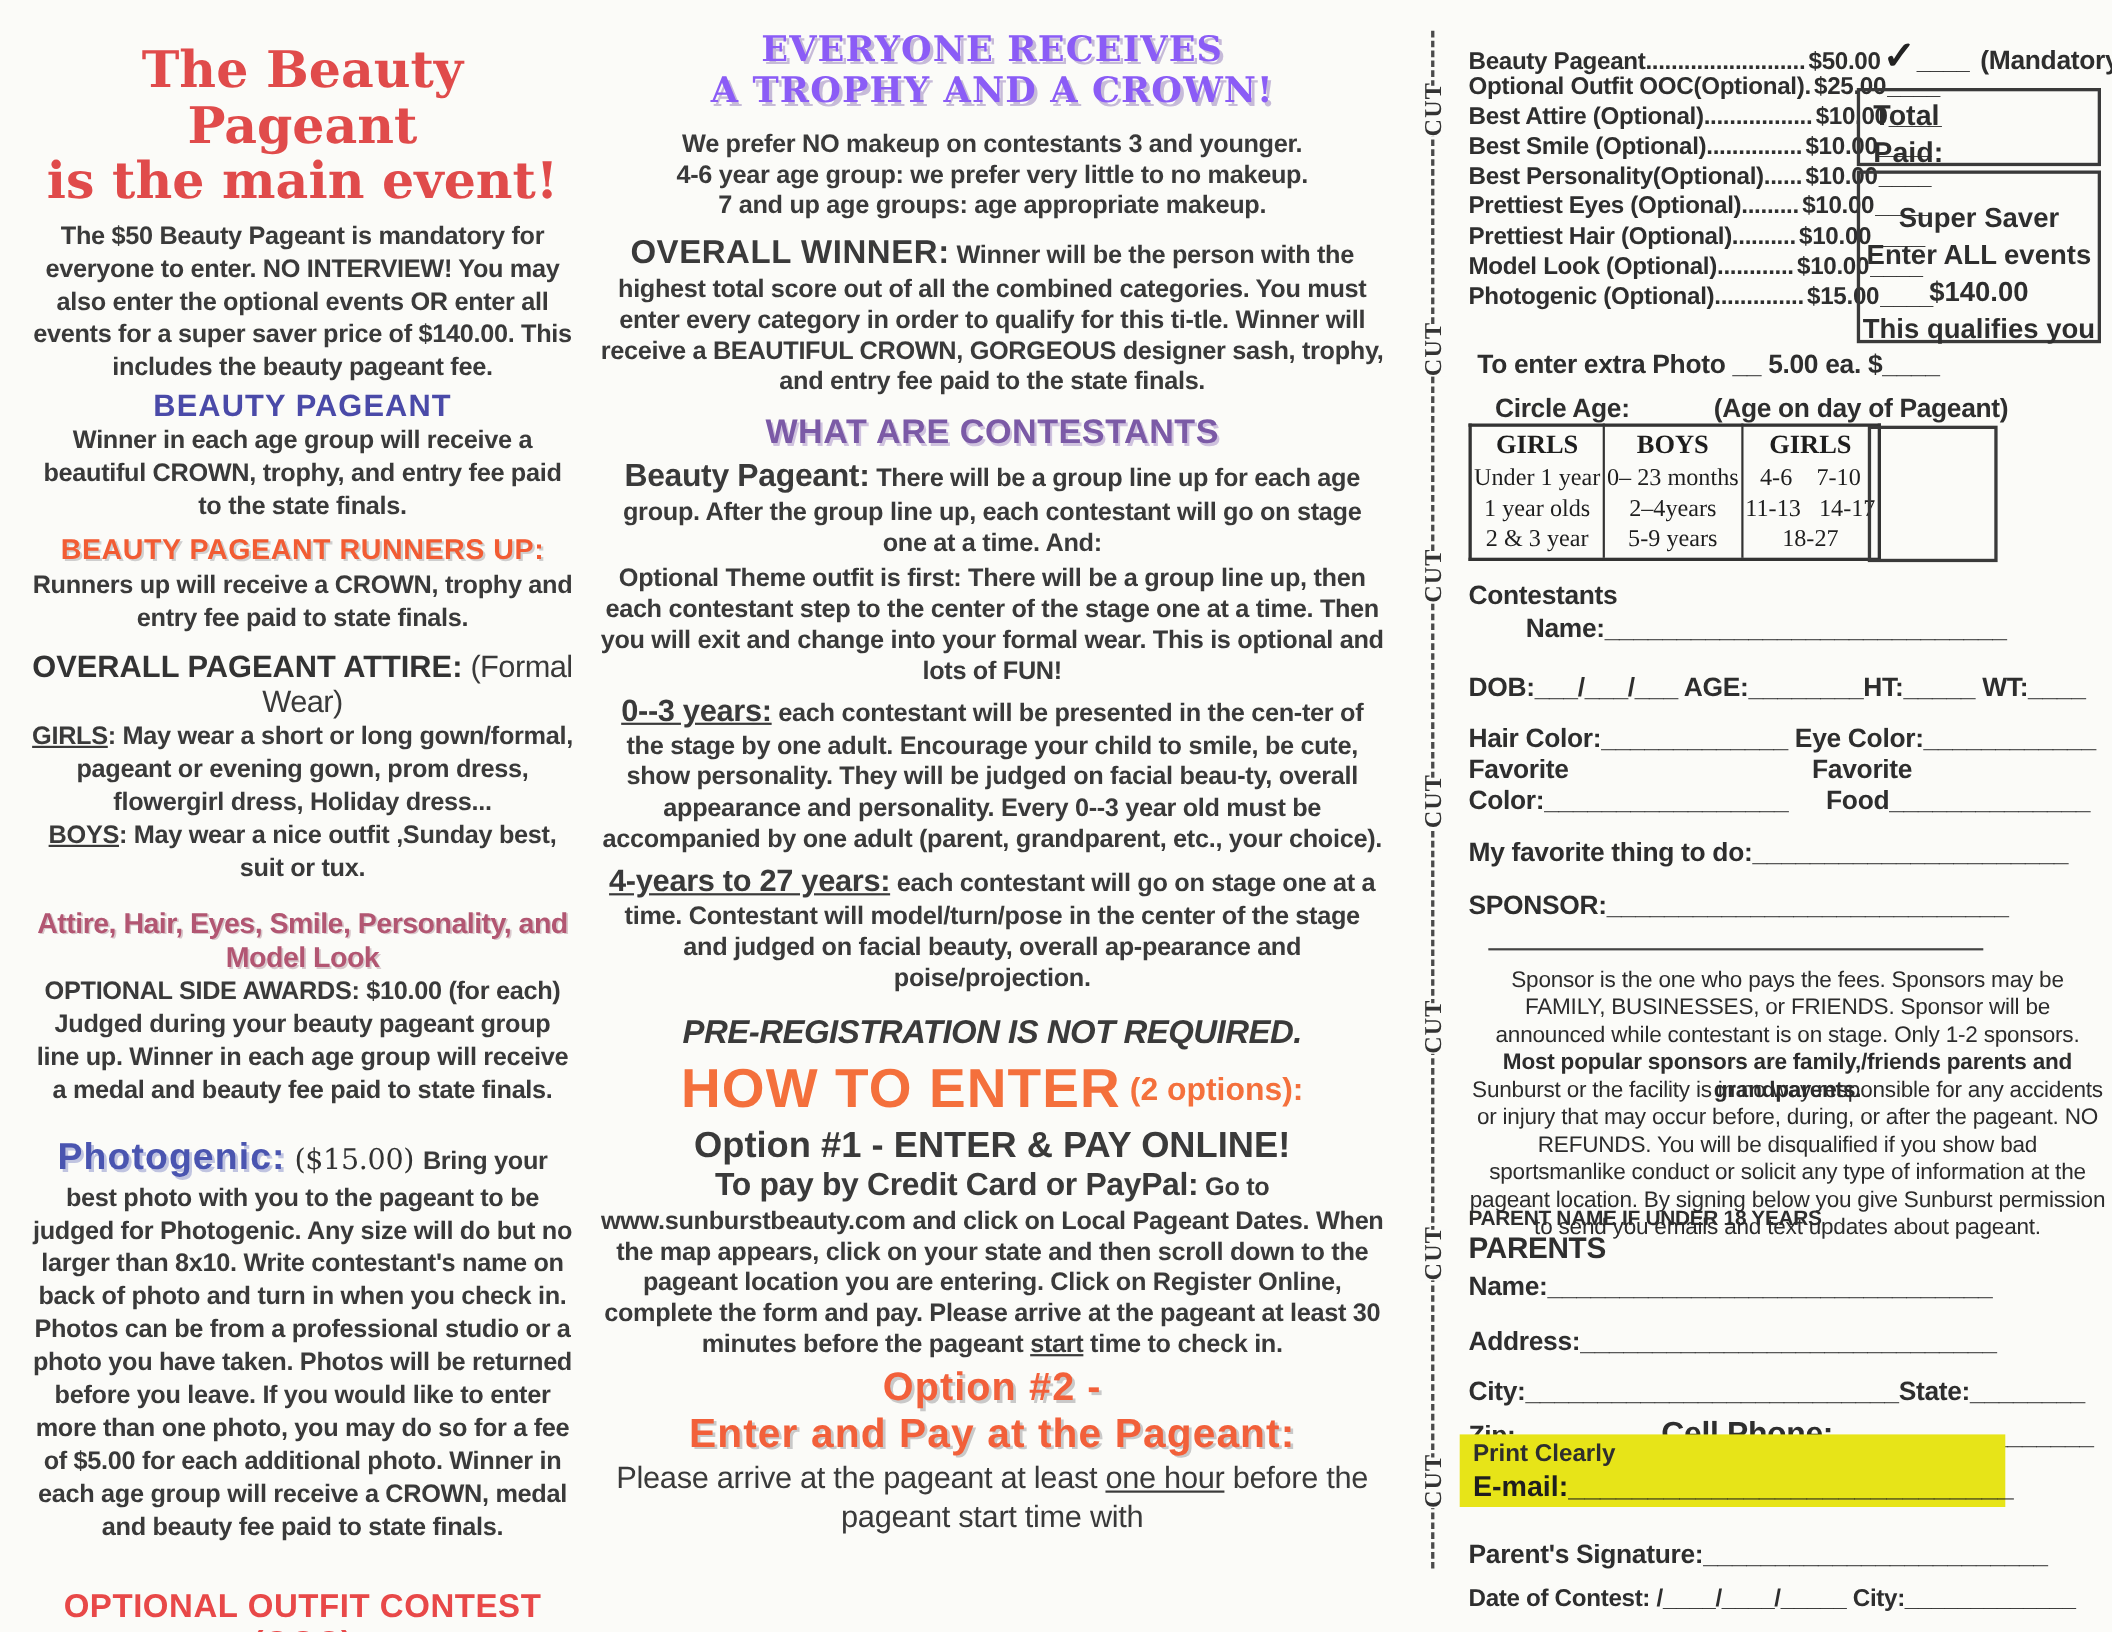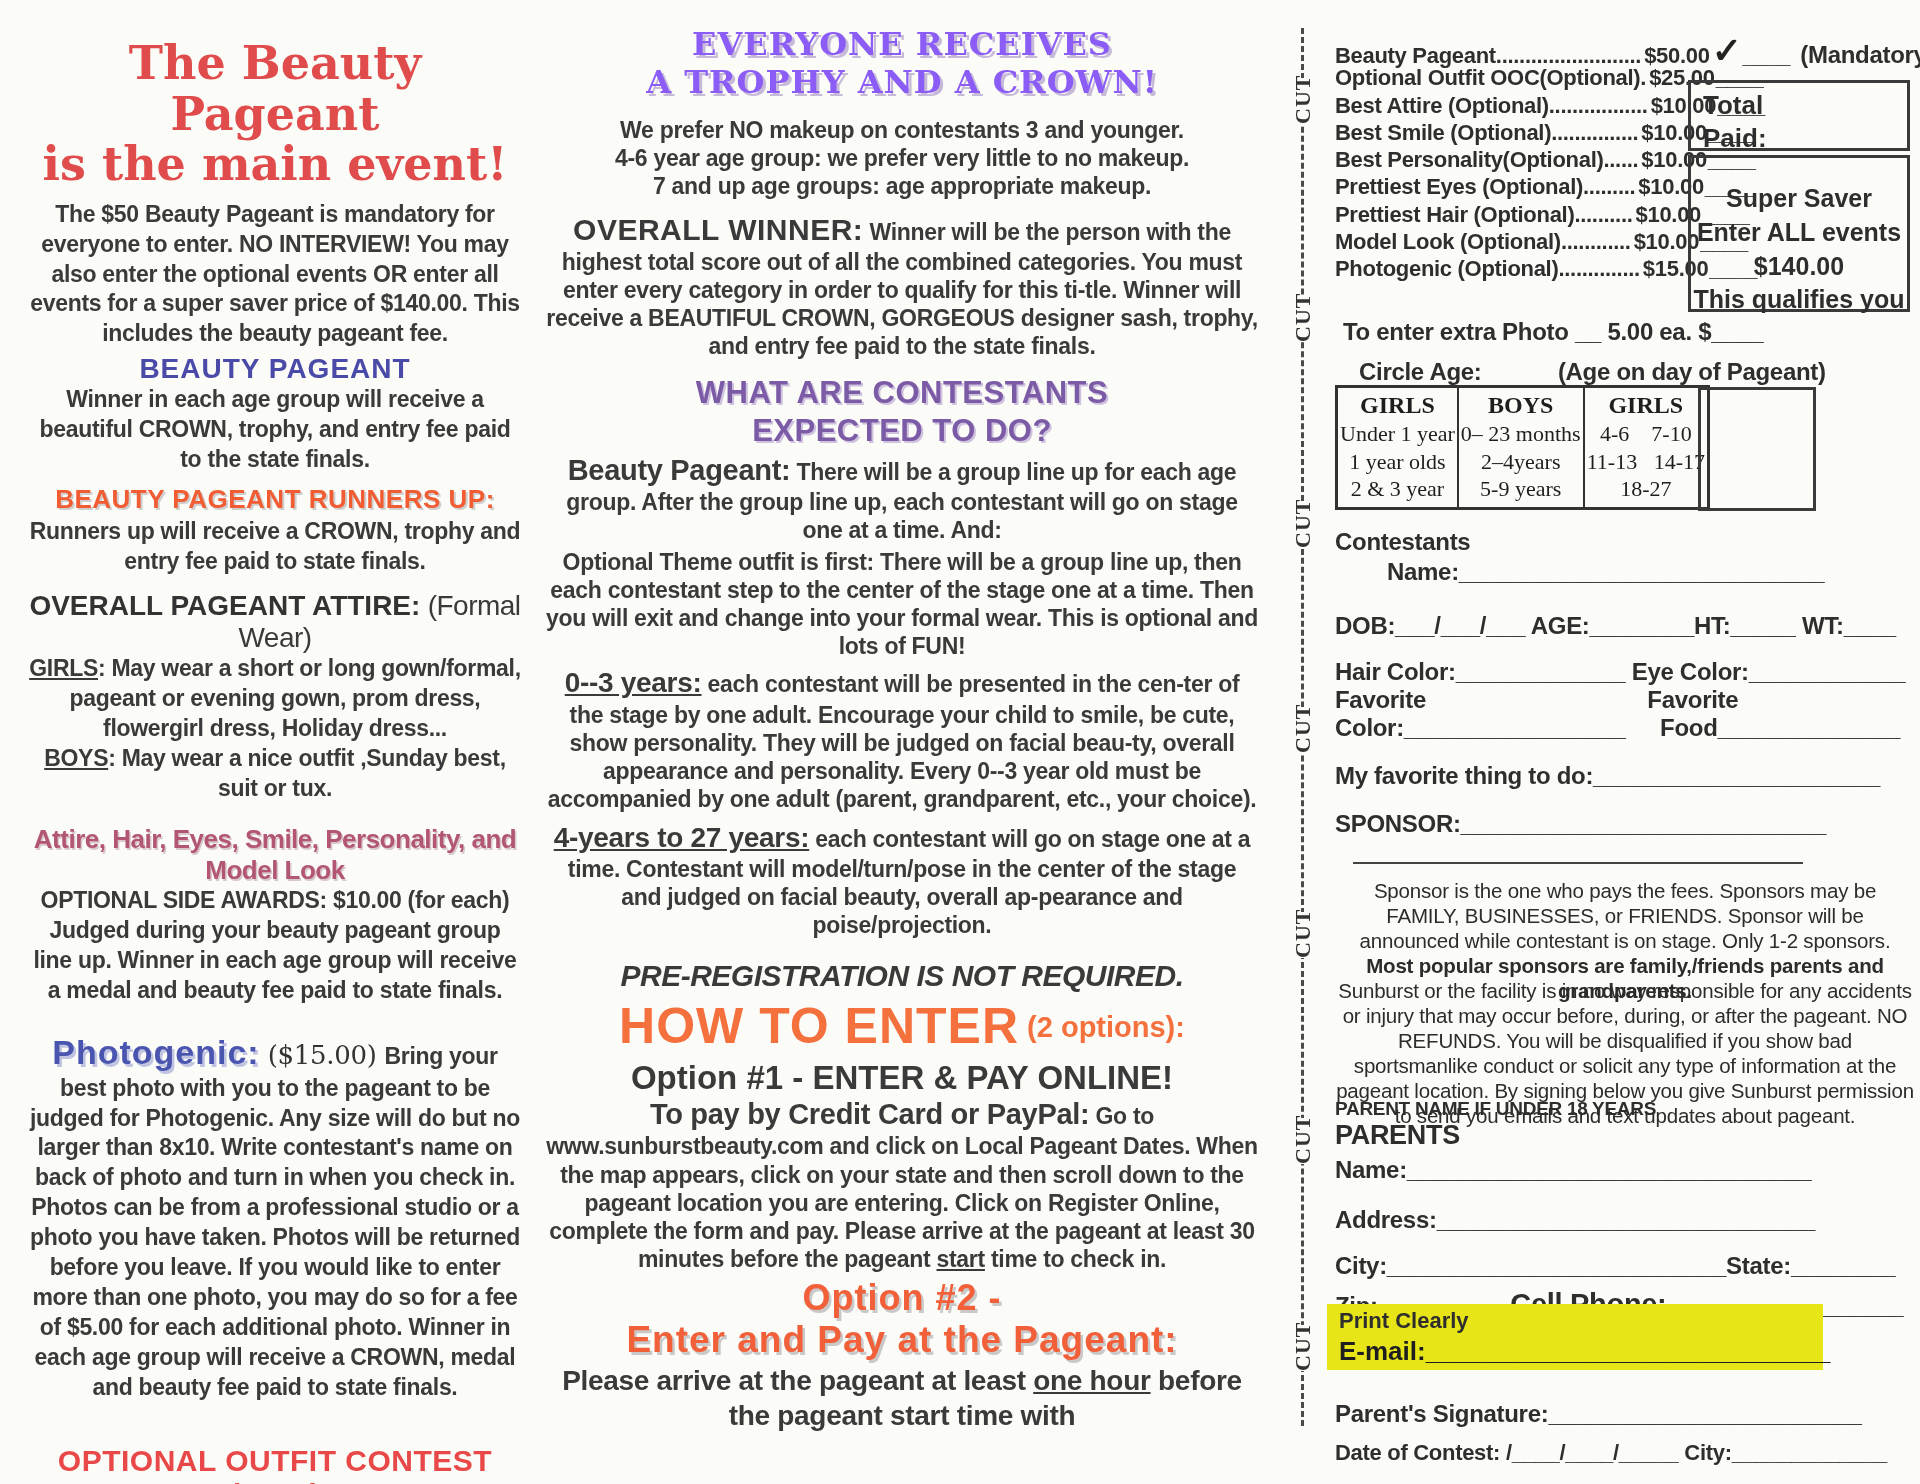--- a/index.html
+++ b/index.html
@@ -48,21 +48,21 @@
   .h-years { font-size:28px; font-weight:bold; text-decoration:underline; }
   .prereg { font-size:30px; font-weight:bold; font-style:italic; color:#3a3a3a; margin-top:20px; letter-spacing:-0.5px; }
   .howto { color:#f4703c; font-size:50px; font-weight:bold; margin-top:8px; letter-spacing:1px; line-height:1; }
   .howto-sub { font-size:29px; vertical-align:6px; letter-spacing:0; }
   .opt1-head { font-size:33px; font-weight:bold; margin-top:8px; color:#3a3a3a; }
   .paypal { font-size:29px; font-weight:bold; color:#3a3a3a; }
   .h-opt2a { color:#f2603a; font-size:36px; font-weight:bold; margin-top:4px;
              text-shadow:2.5px 2.5px 0 #c9c9c9; letter-spacing:1px; }
   .h-opt2b { color:#f2603a; font-size:37px; font-weight:bold;
              text-shadow:2.5px 2.5px 0 #c9c9c9; letter-spacing:1px; }
-  .final2 { font-size:28px; font-weight:bold; color:#3a3a3a; line-height:1.25; margin-top:2px; letter-spacing:-0.3px; }
+  .final2 { font-size:28px; font-weight:normal; color:#3a3a3a; line-height:1.25; margin-top:2px; letter-spacing:-0.3px; }
 
   
   #cut-line { position:absolute; left:1301px; top:28px; height:1398px;
               border-left:3px dashed #4a4a4a; }
   .cut-word { position:absolute; left:1280px; width:46px; height:26px; text-align:center;
               transform:rotate(-90deg); background:#fbfbf8;
               font-family:"Liberation Serif", serif; font-weight:bold; font-size:22px;
               letter-spacing:1px; color:#333; line-height:26px; }
 
   
@@ -136,21 +136,20 @@
     <div>A TROPHY AND A CROWN!</div>
   </div>
   <div class="body2">We prefer NO makeup on contestants 3 and younger.</div>
   <div class="body2">4-6 year age group: we prefer very little to no makeup.</div>
   <div class="body2">7 and up age groups: age appropriate makeup.</div>
   <div class="body2 mt12">
     <span class="h-overall">OVERALL WINNER:</span><span> Winner will be the person with the highest total score out of all the combined categories. You must enter every category in order to qualify for this ti-tle.  Winner will receive a BEAUTIFUL CROWN, GORGEOUS designer sash, trophy, and entry fee paid to the state finals.</span>
   </div>
   <div class="h-what">
     <div>WHAT ARE CONTESTANTS</div>
-    <div>EXPECTED TO DO?</div>
   </div>
   <div class="body2 mt4">
     <span class="h-bp2">Beauty Pageant:</span><span> There will be a group line up for each age group. After the group line up, each contestant will go on stage one at a time. And:</span>
   </div>
   <div class="body2 mt4">Optional Theme outfit is first: There will be a group line up, then each contestant step to the center of the stage one at a time. Then you will exit and change into your formal wear. This is optional and lots of FUN!</div>
   <div class="body2 mt6">
     <span class="h-years">0--3 years:</span><span> each contestant will be presented in the cen-ter of the stage by one adult. Encourage your child to smile, be cute, show personality. They will be judged on facial beau-ty, overall appearance and personality. Every 0--3 year old must be accompanied by one adult (parent, grandparent, etc., your choice).</span>
   </div>
   <div class="body2 mt8">
     <span class="h-years">4-years to 27 years:</span><span>  each contestant will go on stage one at a time. Contestant will model/turn/pose in the center of the stage and judged on  facial beauty, overall ap-pearance and poise/projection.</span>

